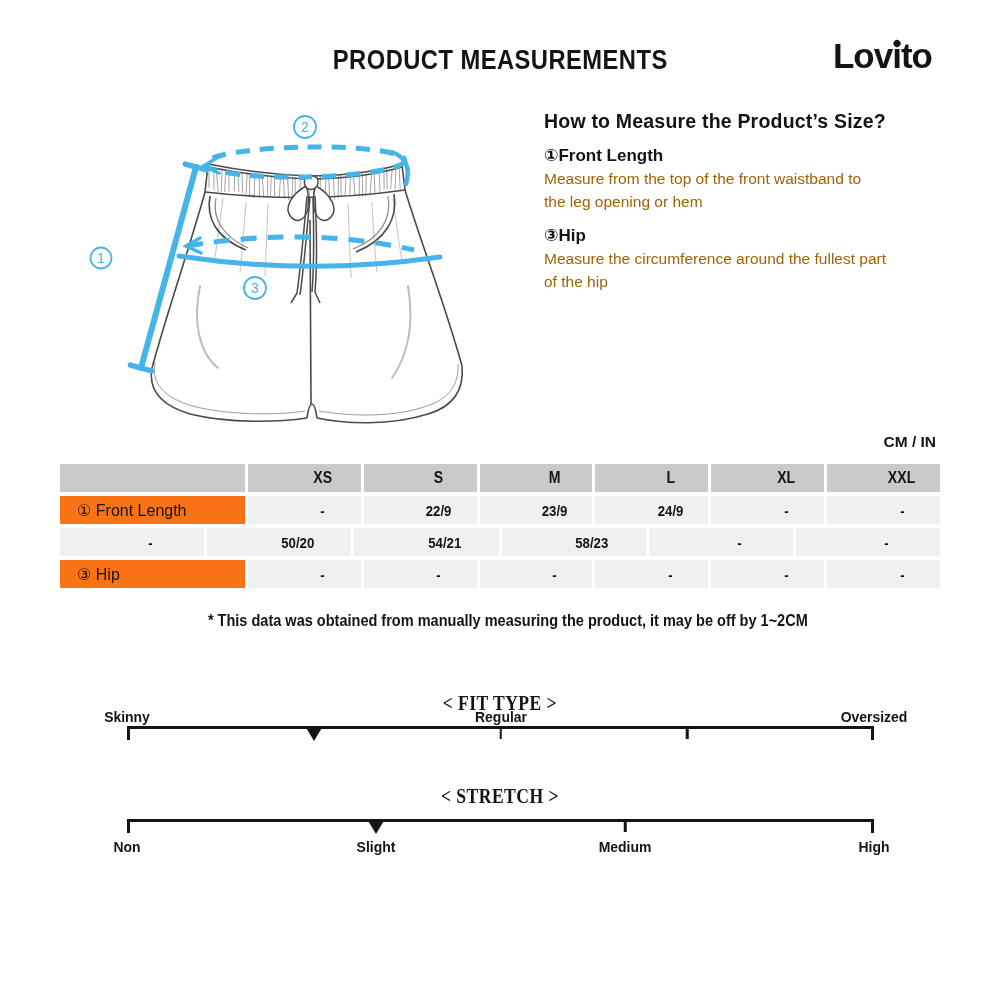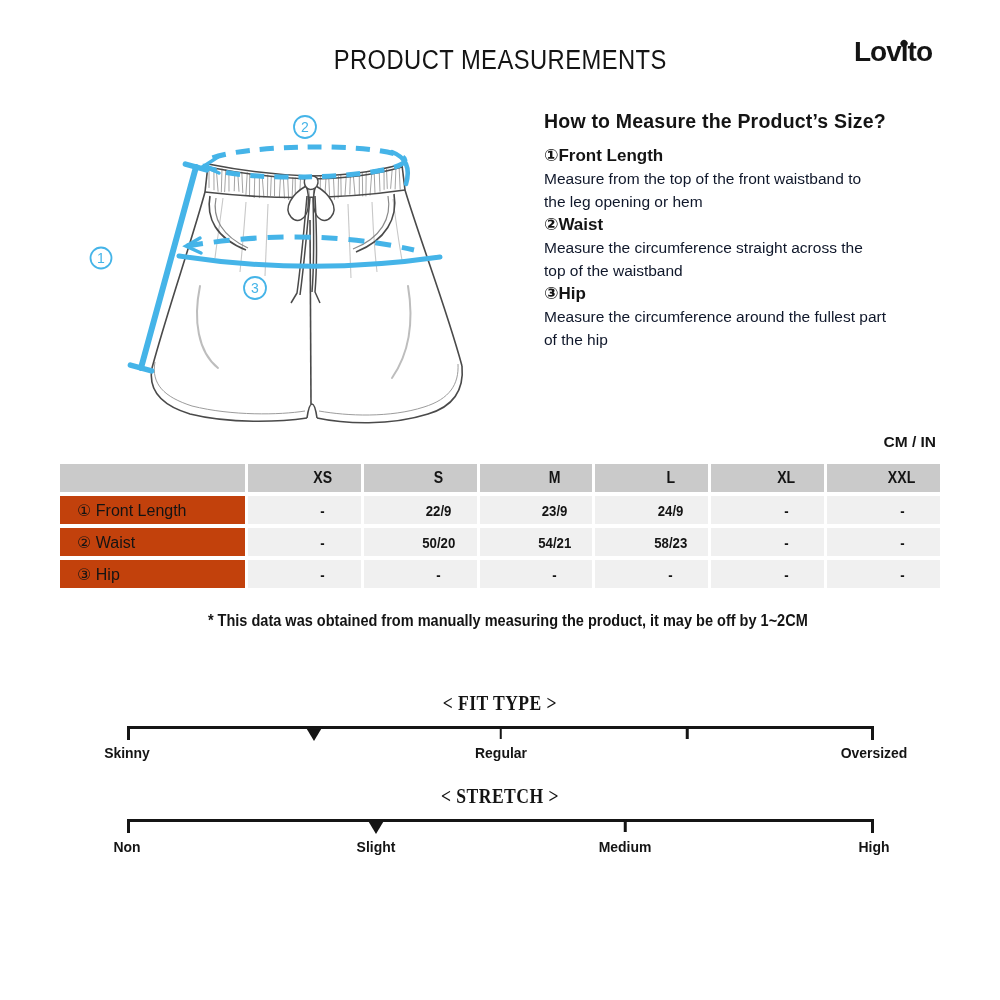--- a/index.html
+++ b/index.html
@@ -3,39 +3,39 @@
 <meta charset="utf-8">
 <style>
   html,body { margin:0; padding:0; background:#ffffff; }
   .canvas {
     position:relative; width:1000px; height:1000px; background:#ffffff;
     font-family:"Liberation Sans","DejaVu Sans",sans-serif; color:#141414; overflow:hidden;
   }
   .cond { display:inline-block; transform:scaleX(.88); }
 
   .page-title { position:absolute; top:45px; left:0; width:1000px; text-align:center;
-    font-size:27px; font-weight:400; letter-spacing:.5px; }
-
-  .logo { position:absolute; top:36px; right:68px; font-size:28px; font-weight:700; letter-spacing:-1px; }
+    font-size:27px; font-weight:700; letter-spacing:.5px; }
+
+  .logo { position:absolute; top:36px; right:68px; font-size:35px; font-weight:700; letter-spacing:-1px; }
   .logo-i { position:relative; display:inline-block; }
   .logo-i .i-dot { position:absolute; left:50%; top:4px; width:7px; height:7px; background:#141414;
     transform:translateX(-50%) rotate(45deg); border-radius:45% 45% 50% 50%; }
 
   .howto { position:absolute; left:544px; top:110px; width:440px; }
   .howto-title { font-size:19.5px; font-weight:700; margin:0 0 12px 0; letter-spacing:.2px; }
-  .howto-label { font-size:17px; font-weight:700; line-height:22px; margin-top:1px; }
-  .howto-desc { font-size:15.5px; color:#0f172a; line-height:23px; width:380px; white-space:pre-line; }
+  .howto-label { font-size:17px; font-weight:700; line-height:22px; margin-top:12px; }
+  .howto-desc { font-size:15.5px; color:#a16207; line-height:23px; width:380px; white-space:pre-line; }
 
   .unit { position:absolute; top:433px; right:64px; font-size:15.5px; font-weight:700; }
 
   .size-table { position:absolute; left:60px; top:464px; width:880px; }
   .t-row { display:flex; gap:3px; margin-bottom:4px; }
   .t-cell { height:28px; display:flex; align-items:center; justify-content:center; box-sizing:border-box; }
   .t-cell.rowlabel { width:185px; justify-content:flex-start; padding-left:17px;
-    background:#c2410c; font-size:16px; font-weight:400; }
+    background:#f97316; font-size:16px; font-weight:400; }
   .t-cell.col { flex:1; background:#f0f0f0; font-size:15px; font-weight:700;padding-left:37px; }
   .t-row.head .t-cell.col { background:#cacaca; font-size:16px; }
   .t-row.head .t-cell.rowlabel { background:#cacaca; }
 
   .footnote { position:absolute; top:611px; left:8px; width:1000px; text-align:center;
     font-size:16.5px; font-weight:700; }
 
   .slider-title { position:absolute; left:0; width:1000px; text-align:center;
     font-size:20px; font-weight:700; letter-spacing:.5px;font-family:Liberation Serif, serif; }
   .track { position:absolute; left:127px; width:747px; height:3px; background:#151515; }
@@ -180,25 +180,20 @@
   </svg>
 
   <div class="howto">
     <div class="howto-title">How to Measure the Product’s Size?</div>
     <div>
       <div class="howto-label"><span>①</span><span>Front Length</span></div>
       <div class="howto-desc">Measure from the top of the front waistband to
 the leg opening or hem</div>
     </div>
     <div>
-      <div class="howto-label"><span>②</span><span>Waist</span></div>
-      <div class="howto-desc">Measure the circumference straight across the
-top of the waistband</div>
-    </div>
-    <div>
       <div class="howto-label"><span>③</span><span>Hip</span></div>
       <div class="howto-desc">Measure the circumference around the fullest part
 of the hip</div>
     </div>
   </div>
 
   <div class="unit">CM / IN</div>
 
   <div class="size-table">
     <div class="t-row head">
@@ -237,21 +232,20 @@
           <span class="cond">24/9</span>
         </div>
       <div class="t-cell col">
           <span class="cond">-</span>
         </div>
       <div class="t-cell col">
           <span class="cond">-</span>
         </div>
     </div>
     <div class="t-row">
-      <div class="t-cell rowlabel">② Waist</div>
       <div class="t-cell col">
           <span class="cond">-</span>
         </div>
       <div class="t-cell col">
           <span class="cond">50/20</span>
         </div>
       <div class="t-cell col">
           <span class="cond">54/21</span>
         </div>
       <div class="t-cell col">
@@ -293,21 +287,21 @@
 
   <div>
     <div class="slider-title" style="top:692px">
       <span class="cond">&lt; FIT TYPE &gt;</span>
     </div>
     <div class="track" style="top:726px">
       <div class="tick" style="left:50%"></div>
       <div class="tick" style="left:75%"></div>
       <div class="marker" style="left: 25%;"></div>
     </div>
-    <div class="slider-labels" style="top:744px">
+    <div class="slider-labels" style="top:708px">
       <span class="s-label" style="left:0%">Skinny</span>
       <span class="s-label" style="left:50%">Regular</span>
       <span class="s-label" style="left:100%">Oversized</span>
     </div>
   </div>
 
   <div>
     <div class="slider-title" style="top:785px">
       <span class="cond">&lt; STRETCH &gt;</span>
     </div>

